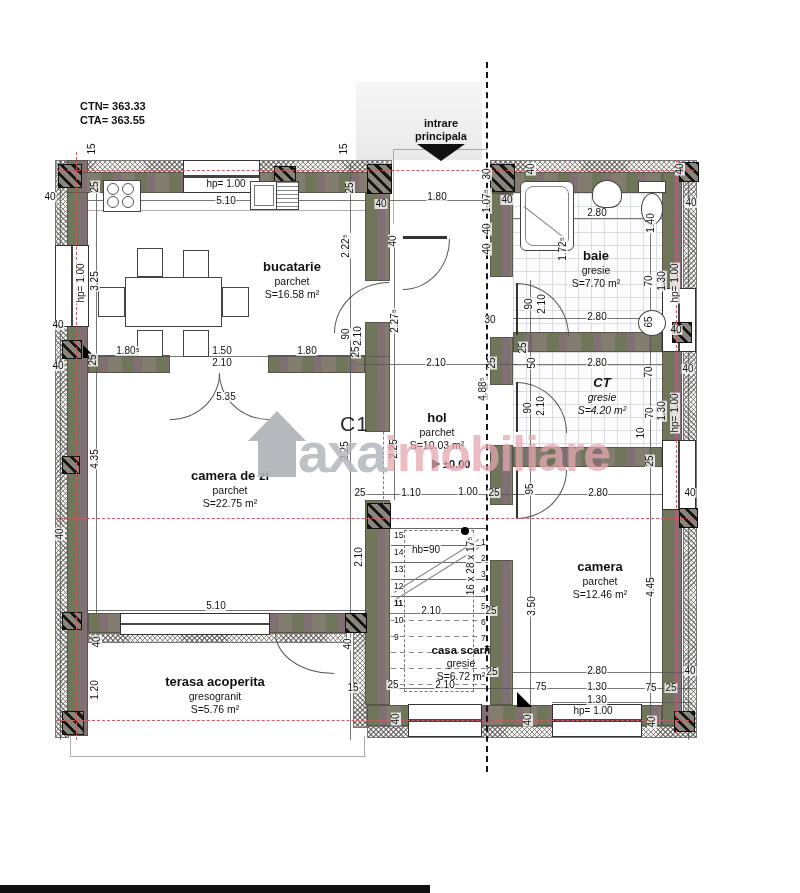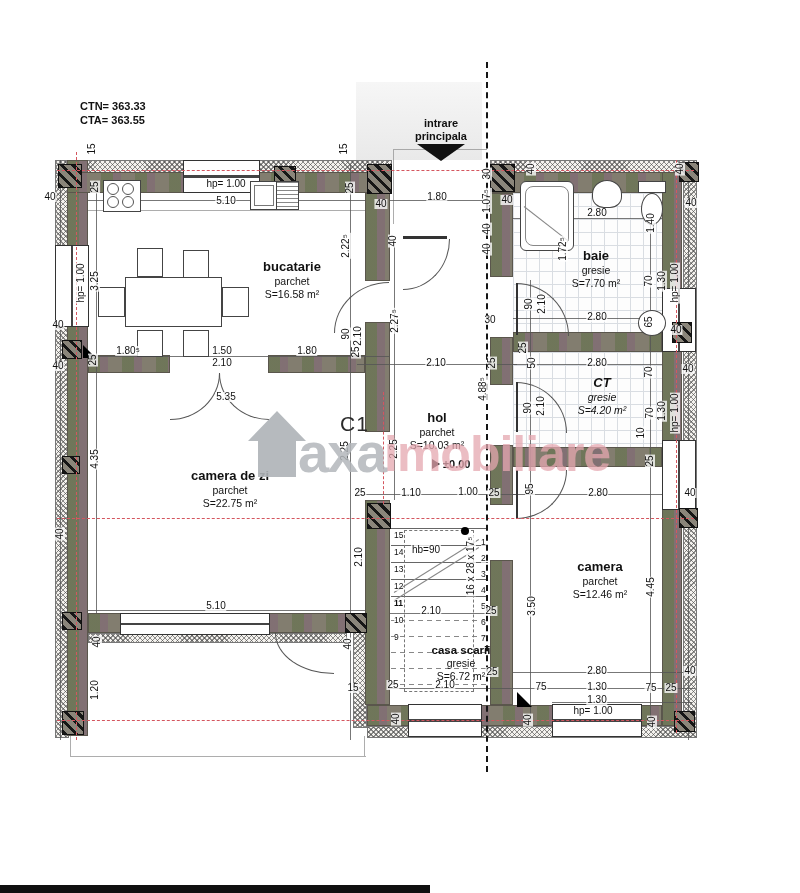--- a/index.html
+++ b/index.html
@@ -294,20 +294,25 @@
   </div>
   <div class="room-label" style="left:600px;top:580px;">
     <div class="rname">camera</div>
     <div class="rsub">parchet</div>
     <div class="rsub">S=12.46 m²</div>
   </div>
   <div class="room-label" style="left:445px;top:663px;margin-left:16px;">
     <div class="rname" style="font-size:11.5px;">casa scarii</div>
     <div class="rsub">gresie</div>
     <div class="rsub">S=6.72 m²</div>
+  </div>
+  <div class="room-label" style="left:215px;top:695px;">
+    <div class="rname">terasa acoperita</div>
+    <div class="rsub">gresogranit</div>
+    <div class="rsub">S=5.76 m²</div>
   </div>
 
   <div>
       <span class="dim" style="left: 92px; top: 149px; transform: translate(-50%, -50%) rotate(-90deg);">15</span>
       <span class="dim" style="left: 50px; top: 197px;">40</span>
       <span class="dim" style="left: 95px; top: 187px; transform: translate(-50%, -50%) rotate(-90deg);">25</span>
       <span class="dim" style="left: 226px; top: 184px;">hp= 1.00</span>
       <span class="dim" style="left: 226px; top: 201px;">5.10</span>
       <span class="dim" style="left: 344px; top: 149px; transform: translate(-50%, -50%) rotate(-90deg);">15</span>
       <span class="dim" style="left: 350px; top: 188px; transform: translate(-50%, -50%) rotate(-90deg);">25</span>

